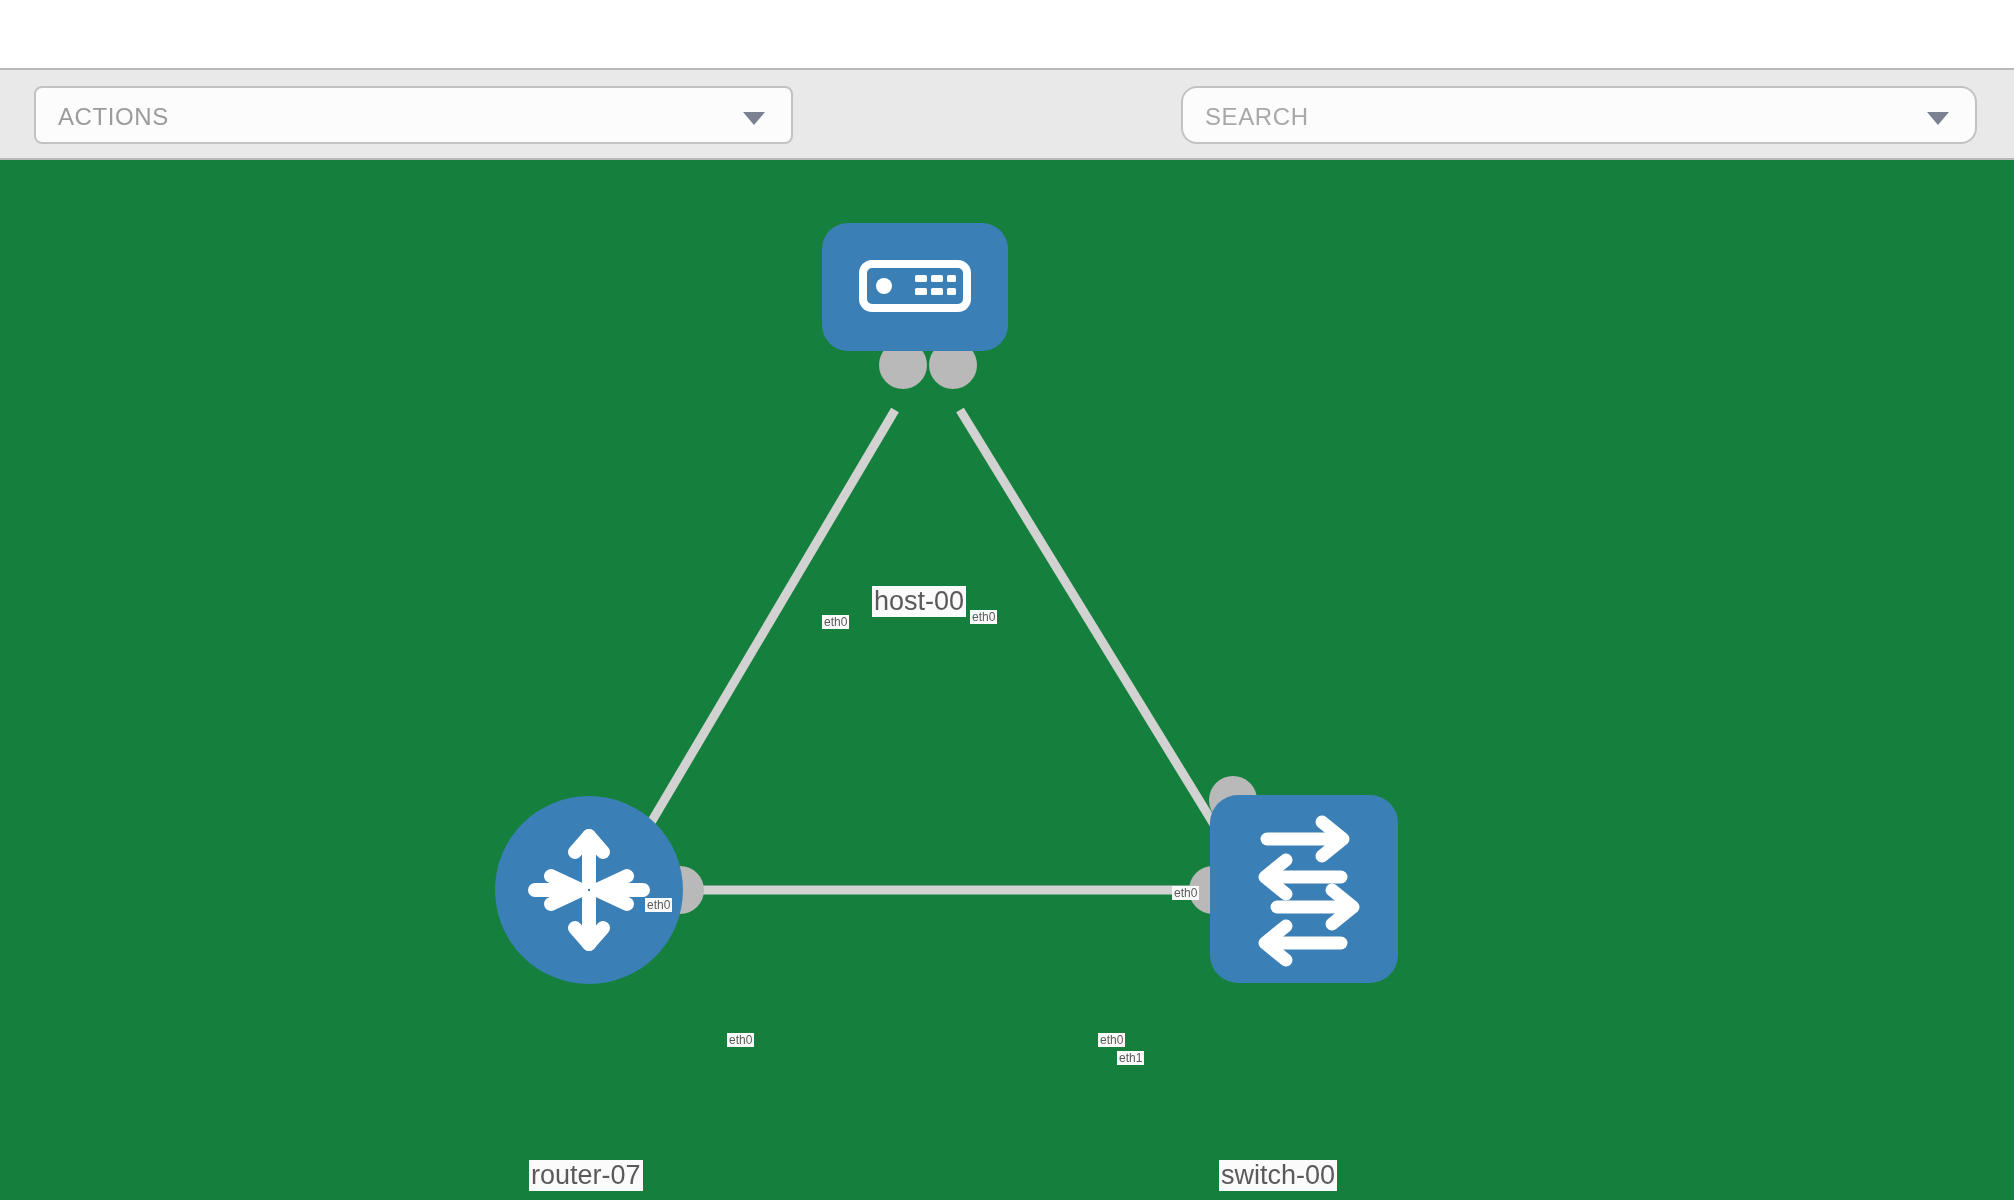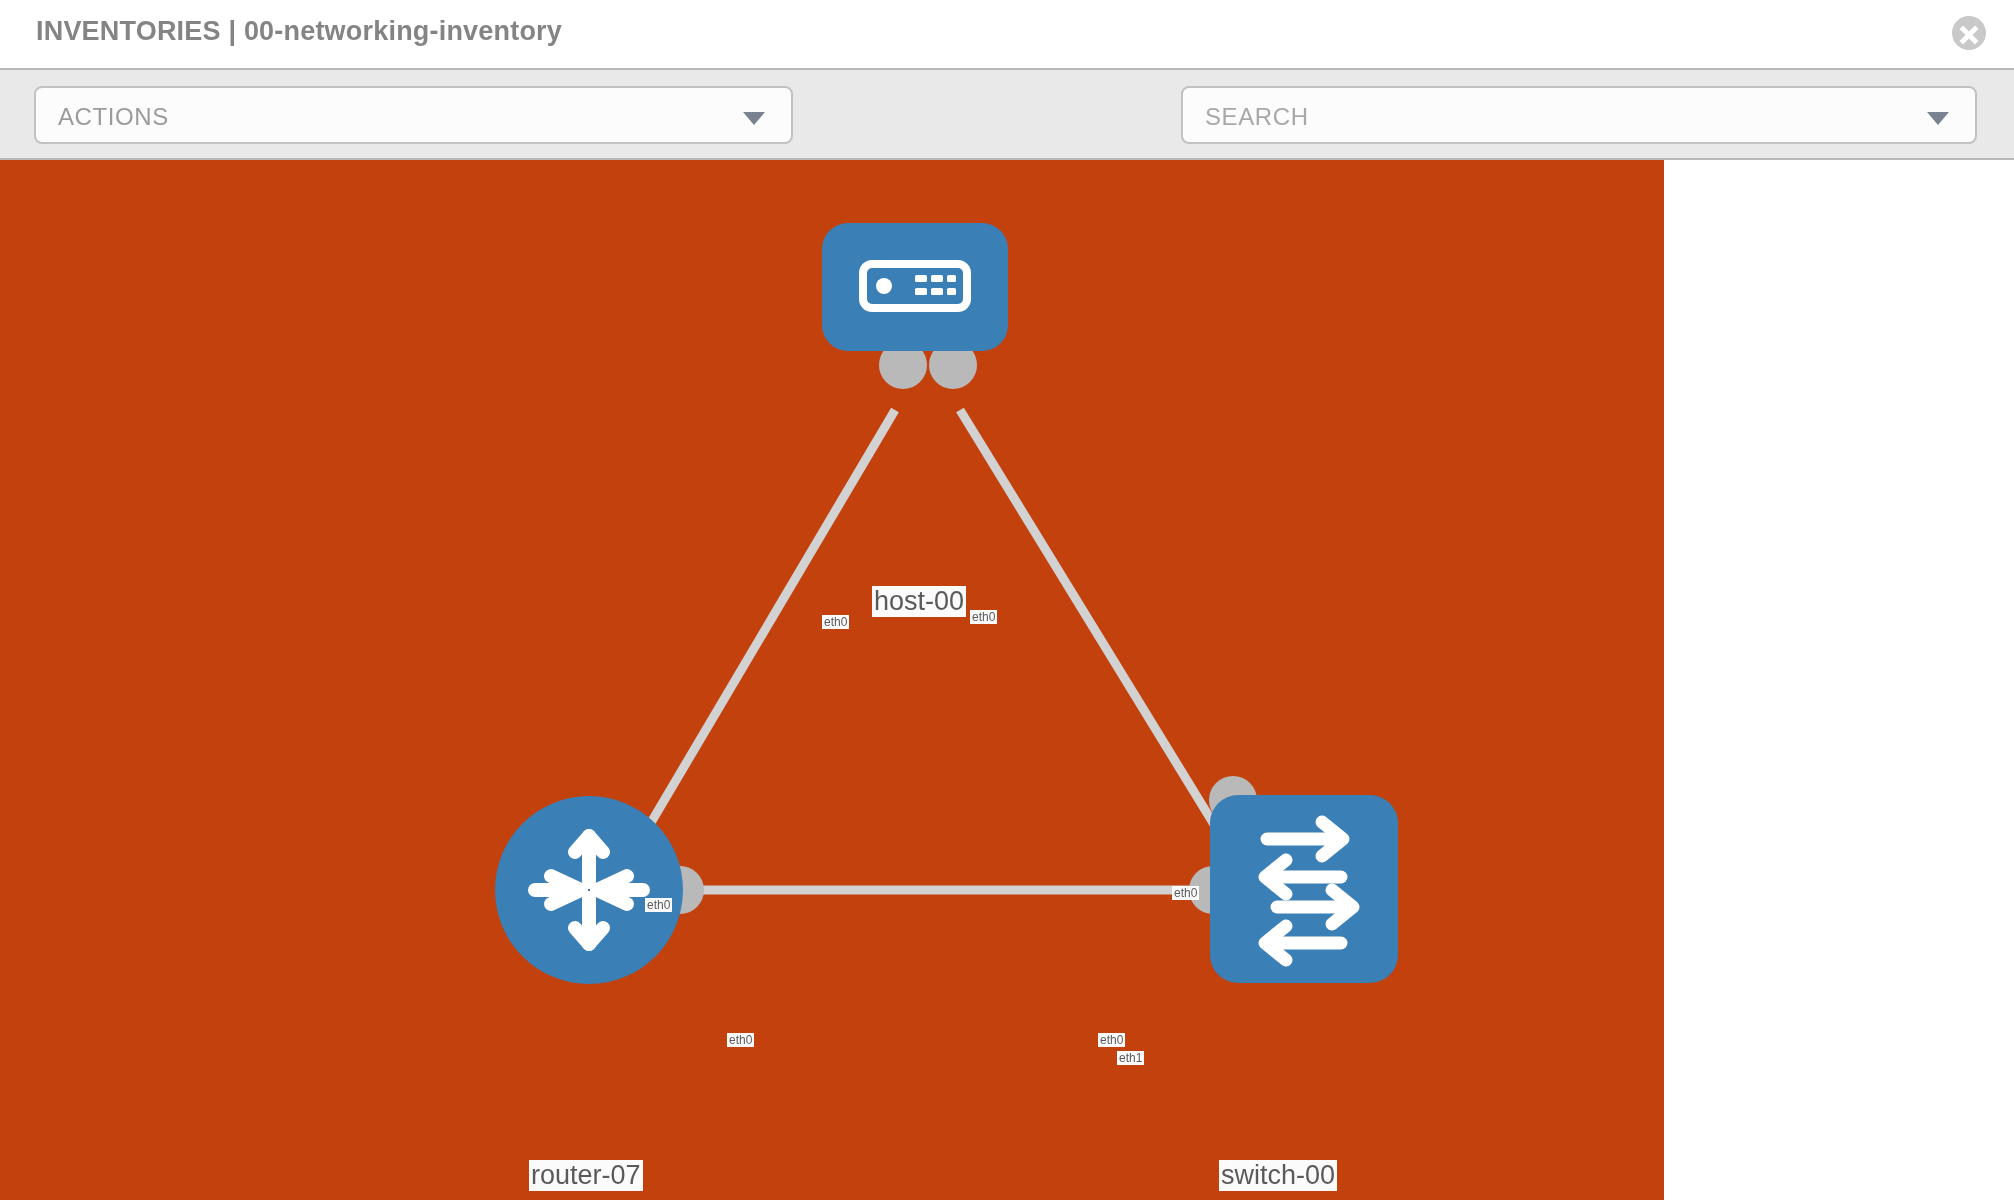--- a/index.html
+++ b/index.html
@@ -62,33 +62,33 @@
     width: 46px; height: 46px; cursor: pointer;
   }
   .tool-icon.wrench { left: 1040px; }
   .tool-icon.key    { left: 1115px; }
 
   .search-box {
     position: absolute; left: 1181px; top: 16px;
     width: 796px; height: 58px;
     background: #fcfcfc;
     border: 2px solid #c2c2c2;
-    border-radius: 8px;
+    border-radius: 16px;
     cursor: text;
   }
   .search-label {
     position: absolute; left: 22px; top: 15px;
     font-size: 24px; color: #a8a8a8; letter-spacing: 0.6px;
   }
 
   
   .canvas {
     position: absolute; left: 0; top: 160px;
-    width: 1664px; height: 1040px;
-    background: #c2410c;
+    width: 2014px; height: 1040px;
+    background: #15803d;
     overflow: hidden;
   }
   #topology { position: absolute; left: 0; top: 0; }
 
   .node-label {
     position: absolute;
     font-size: 27px; color: #5a5a5a;
     background: #fbfbfb;
     white-space: nowrap;
     padding: 0 2px;
@@ -134,28 +134,20 @@
     content: ""; position: absolute; background: #8a8f99; border-radius: 2px;
   }
   .zoom-plus::before { left: 0; top: 11px; width: 28px; height: 7px; }
   .zoom-plus::after  { left: 11px; top: 0; width: 7px; height: 28px; }
 </style>
 </head>
 <body>
 
 <div id="app">
 
-  <div class="header">
-    <div class="page-title">INVENTORIES | 00-networking-inventory</div>
-    <div class="close-btn">
-      <svg width="34" height="34" viewBox="0 0 34 34">
-        <path d="M11 9.5 L17 15.5 L23 9.5 L26.5 13 L20.5 19 L26.5 25 L23 28.5 L17 22.5 L11 28.5 L7.5 25 L13.5 19 L7.5 13 Z" fill="#ffffff"></path>
-      </svg>
-    </div>
-  </div>
 
   <div class="toolbar">
 
     <div class="actions-select">
       <span class="actions-label">ACTIONS</span>
       <span class="caret"></span>
     </div>
 
     <div class="tool-icon wrench">
       <svg width="46" height="46" viewBox="0 0 46 46">

